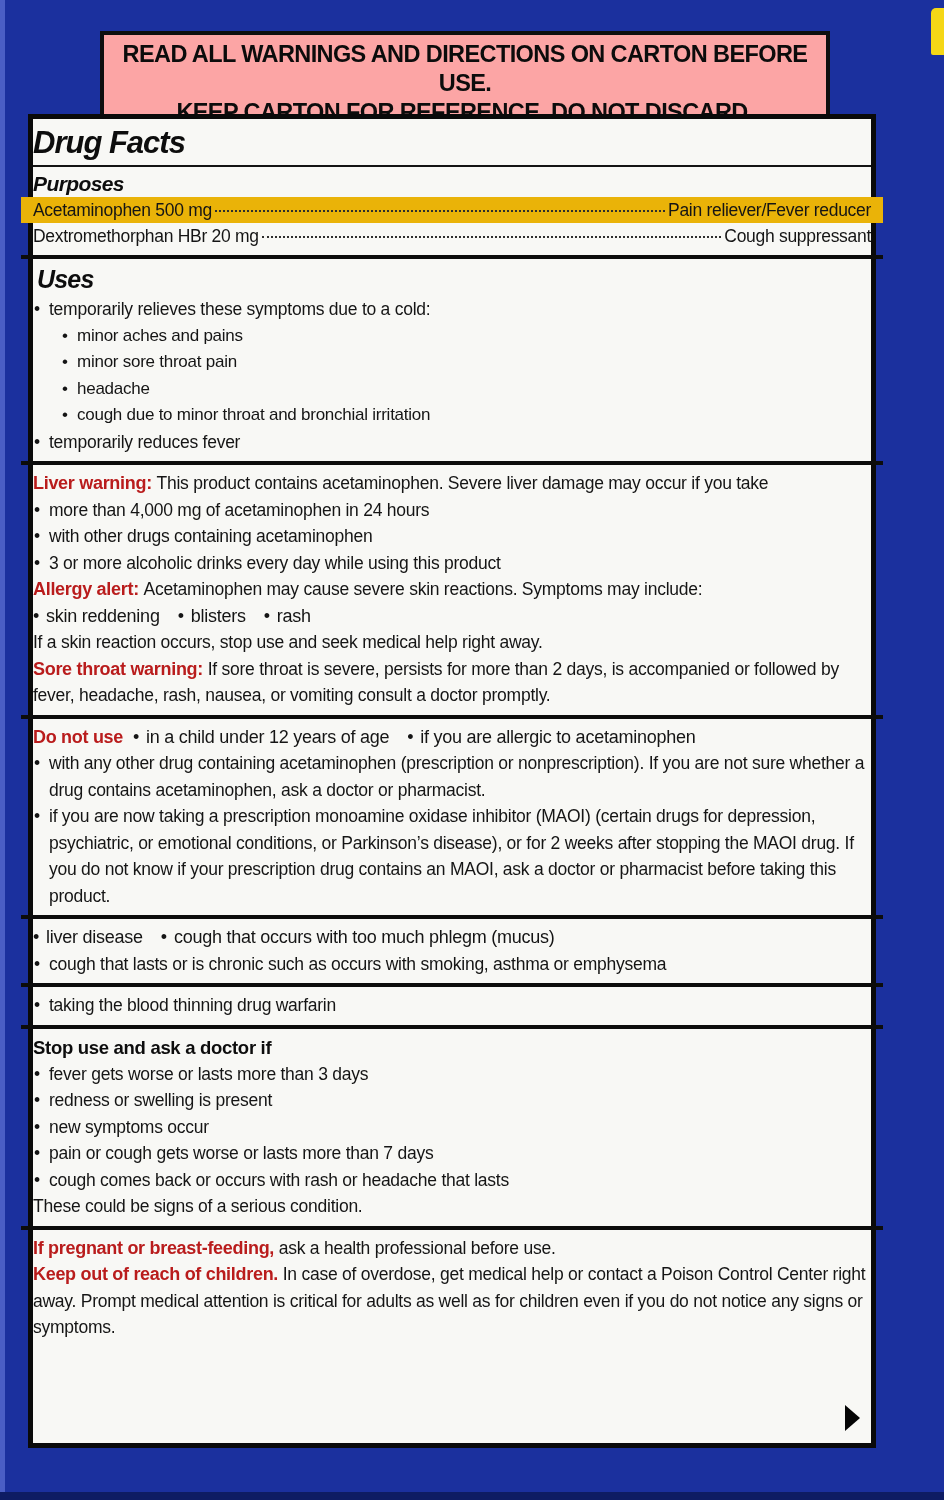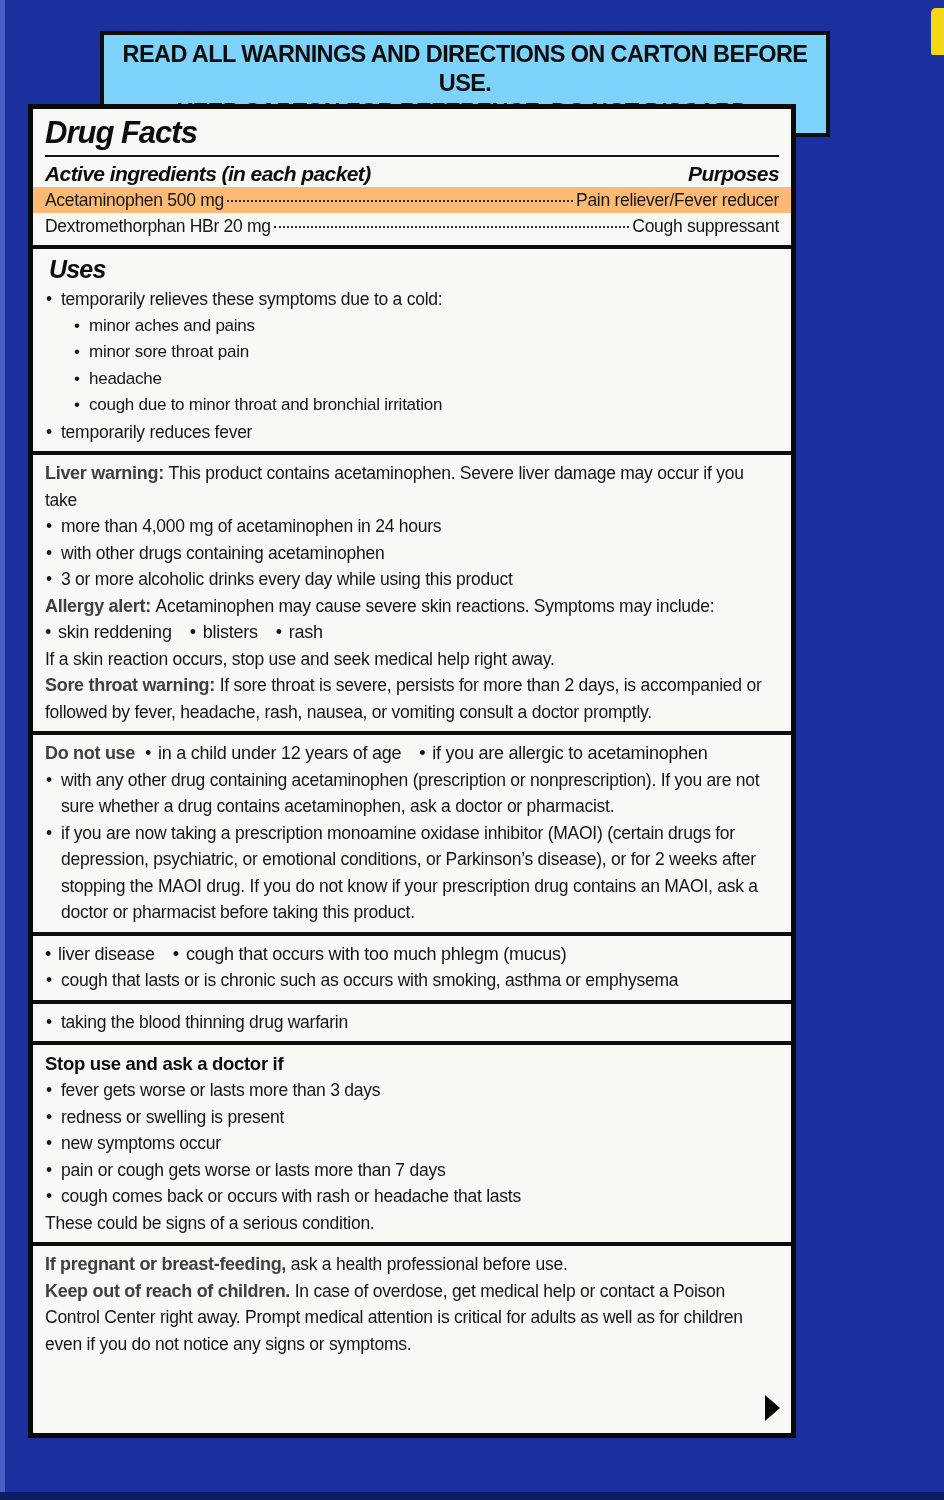--- a/index.html
+++ b/index.html
@@ -10,54 +10,54 @@
     color:#151515;
   }
   
   .edge-left{position:absolute;left:0;top:0;width:5px;height:100%;background:#4a5ec5;}
   .edge-bottom{position:absolute;left:0;bottom:0;width:100%;height:8px;background:#0e1c63;}
   .yellow-tab{position:absolute;right:0;top:8px;width:13px;height:47px;background:#f5d716;border-radius:5px 0 0 2px;}
 
   
   .banner{
     position:absolute;left:100px;top:31px;width:730px;box-sizing:border-box;
-    background:#7dd3fc;border:4px solid #0e0e0e;
+    background:#fca5a5;border:4px solid #0e0e0e;
     text-align:center;padding:5px 4px 6px;
     font-weight:bold;font-size:23.5px;line-height:29px;letter-spacing:-0.6px;color:#0c0c0c;
   }
 
   
   .panel{
-    position:absolute;left:28px;top:104px;width:768px;height:1334px;box-sizing:border-box;
-    background:#f8f8f5;border:5px solid #0a0a0a;padding:0 12px;
+    position:absolute;left:28px;top:114px;width:848px;height:1334px;box-sizing:border-box;
+    background:#f8f8f5;border:5px solid #0a0a0a;padding:0 0;
   }
   .df-title{
     margin:5px 0 0;font-size:31px;line-height:38px;font-weight:bold;font-style:italic;letter-spacing:-1px;color:#0d0d0d;
   }
   .rule-thin{height:2px;background:#141414;margin:3px 0 2px;}
   .rule{height:4px;background:#0c0c0c;margin:6px -12px 5px;}
 
   .ing-head{display:flex;justify-content:space-between;align-items:baseline;margin-top:3px;line-height:27px;}
   .ih{font-size:21px;font-weight:bold;font-style:italic;letter-spacing:-0.6px;color:#0d0d0d;}
 
   .ing-row{
     display:flex;align-items:baseline;line-height:24px;font-size:17.5px;letter-spacing:-0.3px;
     margin:0 -12px;padding:1px 12px;
   }
-  .ing-row.hl{background:#fdba74;}
+  .ing-row.hl{background:#eab308;}
   .leader{flex:1;border-bottom:2px dotted #2e2e2e;transform:translateY(-4px);margin:0 3px;}
 
   .sec-title{
     margin:2px 4px 1px;font-size:25px;line-height:31px;font-weight:bold;font-style:italic;letter-spacing:-0.8px;color:#0d0d0d;
   }
   .h3{
     margin:0;font-size:18.5px;line-height:27px;font-weight:bold;letter-spacing:-0.3px;color:#0d0d0d;
   }
   .para{margin:0;font-size:17.5px;line-height:26.5px;letter-spacing:-0.25px;}
-  .lead{font-size:18px;letter-spacing:-0.3px;color:#404040;}
+  .lead{font-size:18px;letter-spacing:-0.3px;color:#b91c1c;}
 
   .b1{position:relative;padding-left:16px;font-size:17.5px;line-height:26.5px;letter-spacing:-0.25px;}
   .b1::before{content:"\2022";position:absolute;left:1px;}
   .b2{position:relative;padding-left:44px;font-size:17px;line-height:26.5px;letter-spacing:-0.25px;}
   .b2::before{content:"\2022";position:absolute;left:29px;}
 
   .ib{font-size:18px;letter-spacing:-0.25px;}
   .ib::before{content:"\2022";margin-right:7px;}
   .ib + .ib{margin-left:18px;}
   .lead + .ib{margin-left:10px;}
@@ -78,21 +78,20 @@
   <div>READ ALL WARNINGS AND DIRECTIONS ON CARTON BEFORE USE.</div>
   <div>KEEP CARTON FOR REFERENCE. DO NOT DISCARD.</div>
 </div>
 
 <div class="panel">
 
   <h1 class="df-title">Drug Facts</h1>
   <div class="rule-thin"></div>
 
   <div class="ing-head">
-    <span class="ih">Active ingredients (in each packet)</span>
     <span class="ih">Purposes</span>
   </div>
 
   <div class="ing-row hl">
     <span>Acetaminophen 500 mg</span>
     <span class="leader"></span>
     <span>Pain reliever/Fever reducer</span>
   </div>
   <div class="ing-row">
     <span>Dextromethorphan HBr 20 mg </span>

